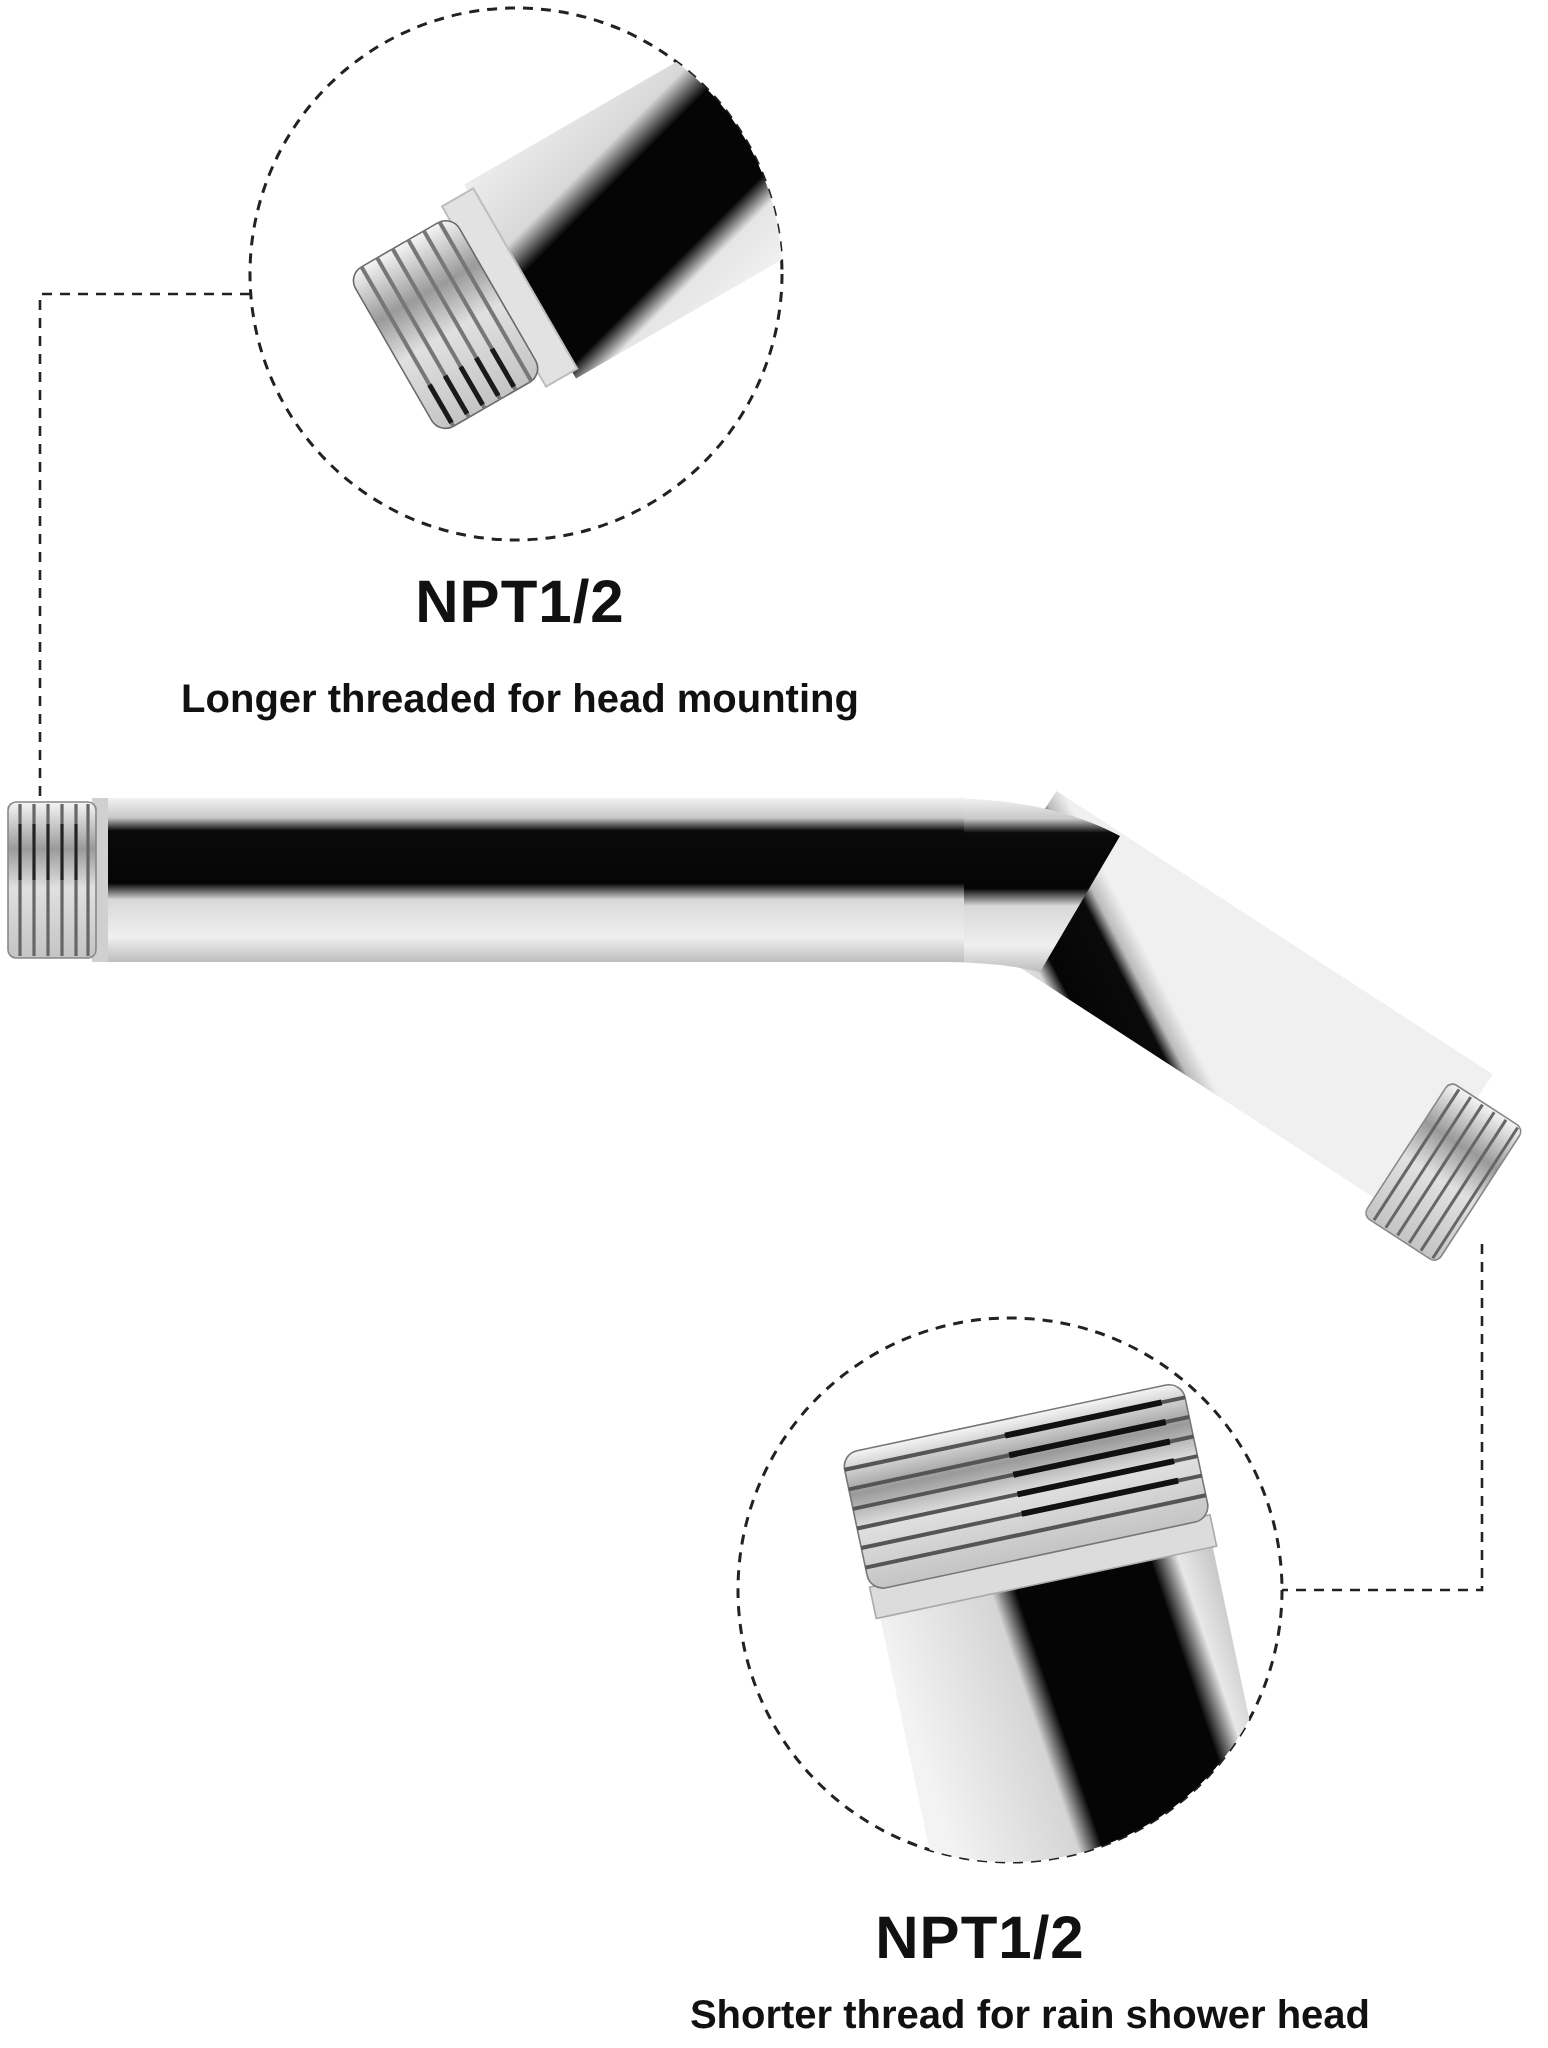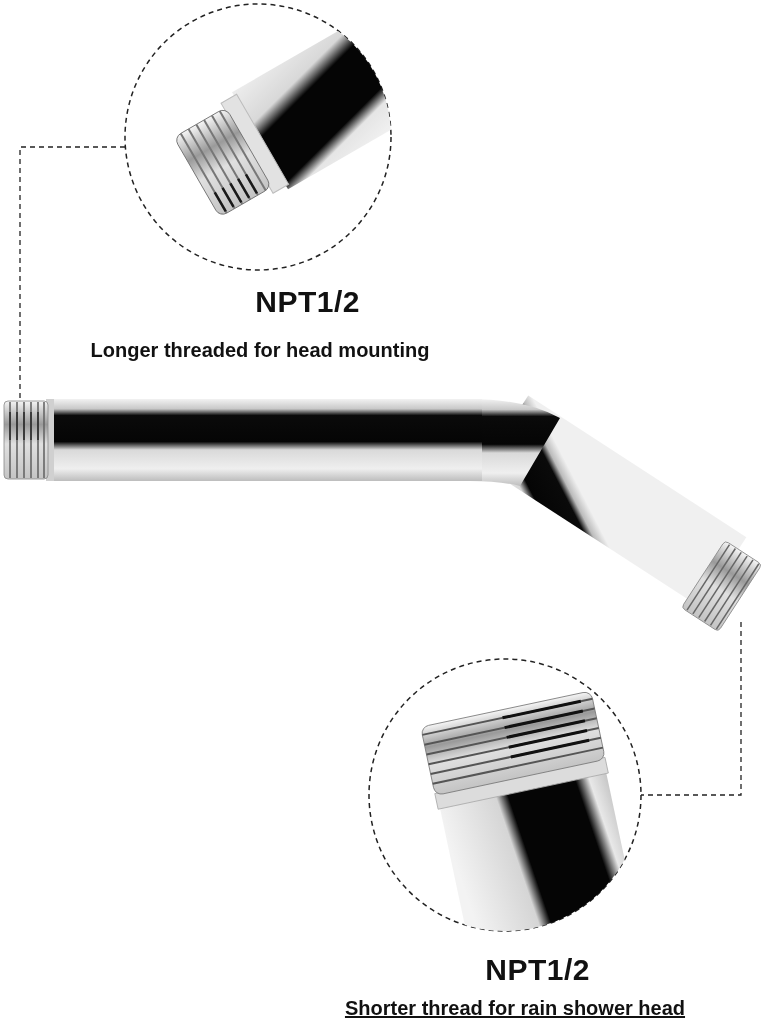--- a/index.html
+++ b/index.html
@@ -1,23 +1,23 @@
 <!DOCTYPE html>
 <html><head>
 <meta charset="utf-8">
 <style>
   html, body { margin: 0; padding: 0; background: #ffffff; }
   body { width: 774px; height: 1024px; position: relative; overflow: hidden; font-family: "Liberation Sans", sans-serif; }
   .canvas { position: absolute; left: 0; top: 0; width: 774px; height: 1024px; }
-  .label-title { position: absolute; font-weight: bold; color: #111; text-align: right; font-size: 30px; letter-spacing: 0.5px; }
+  .label-title { position: absolute; font-weight: bold; color: #111; text-align: center; font-size: 30px; letter-spacing: 0.5px; }
   .label-desc { position: absolute; font-weight: bold; color: #111; text-align: center; font-size: 20px; white-space: nowrap; }
   #title-top { left: 160px; top: 285px; width: 200px; }
   #desc-top { left: 30px; top: 339px; width: 460px; }
   #title-bottom { left: 390px; top: 953px; width: 200px; }
-  #desc-bottom { left: 270px; top: 997px; width: 490px; text-decoration: underline; }
+  #desc-bottom { left: 270px; top: 997px; width: 490px; }
 </style>
 </head>
 <body>
 
 <svg class="canvas" width="774" height="1024" viewBox="0 0 774 1024" xmlns="http://www.w3.org/2000/svg">
   <defs>
     <linearGradient id="pipeH" x1="0" y1="0" x2="0" y2="1">
       <stop offset="0" stop-color="#f2f2f2"></stop>
       <stop offset="0.12" stop-color="#c8c8c8"></stop>
       <stop offset="0.2" stop-color="#0a0a0a"></stop>

